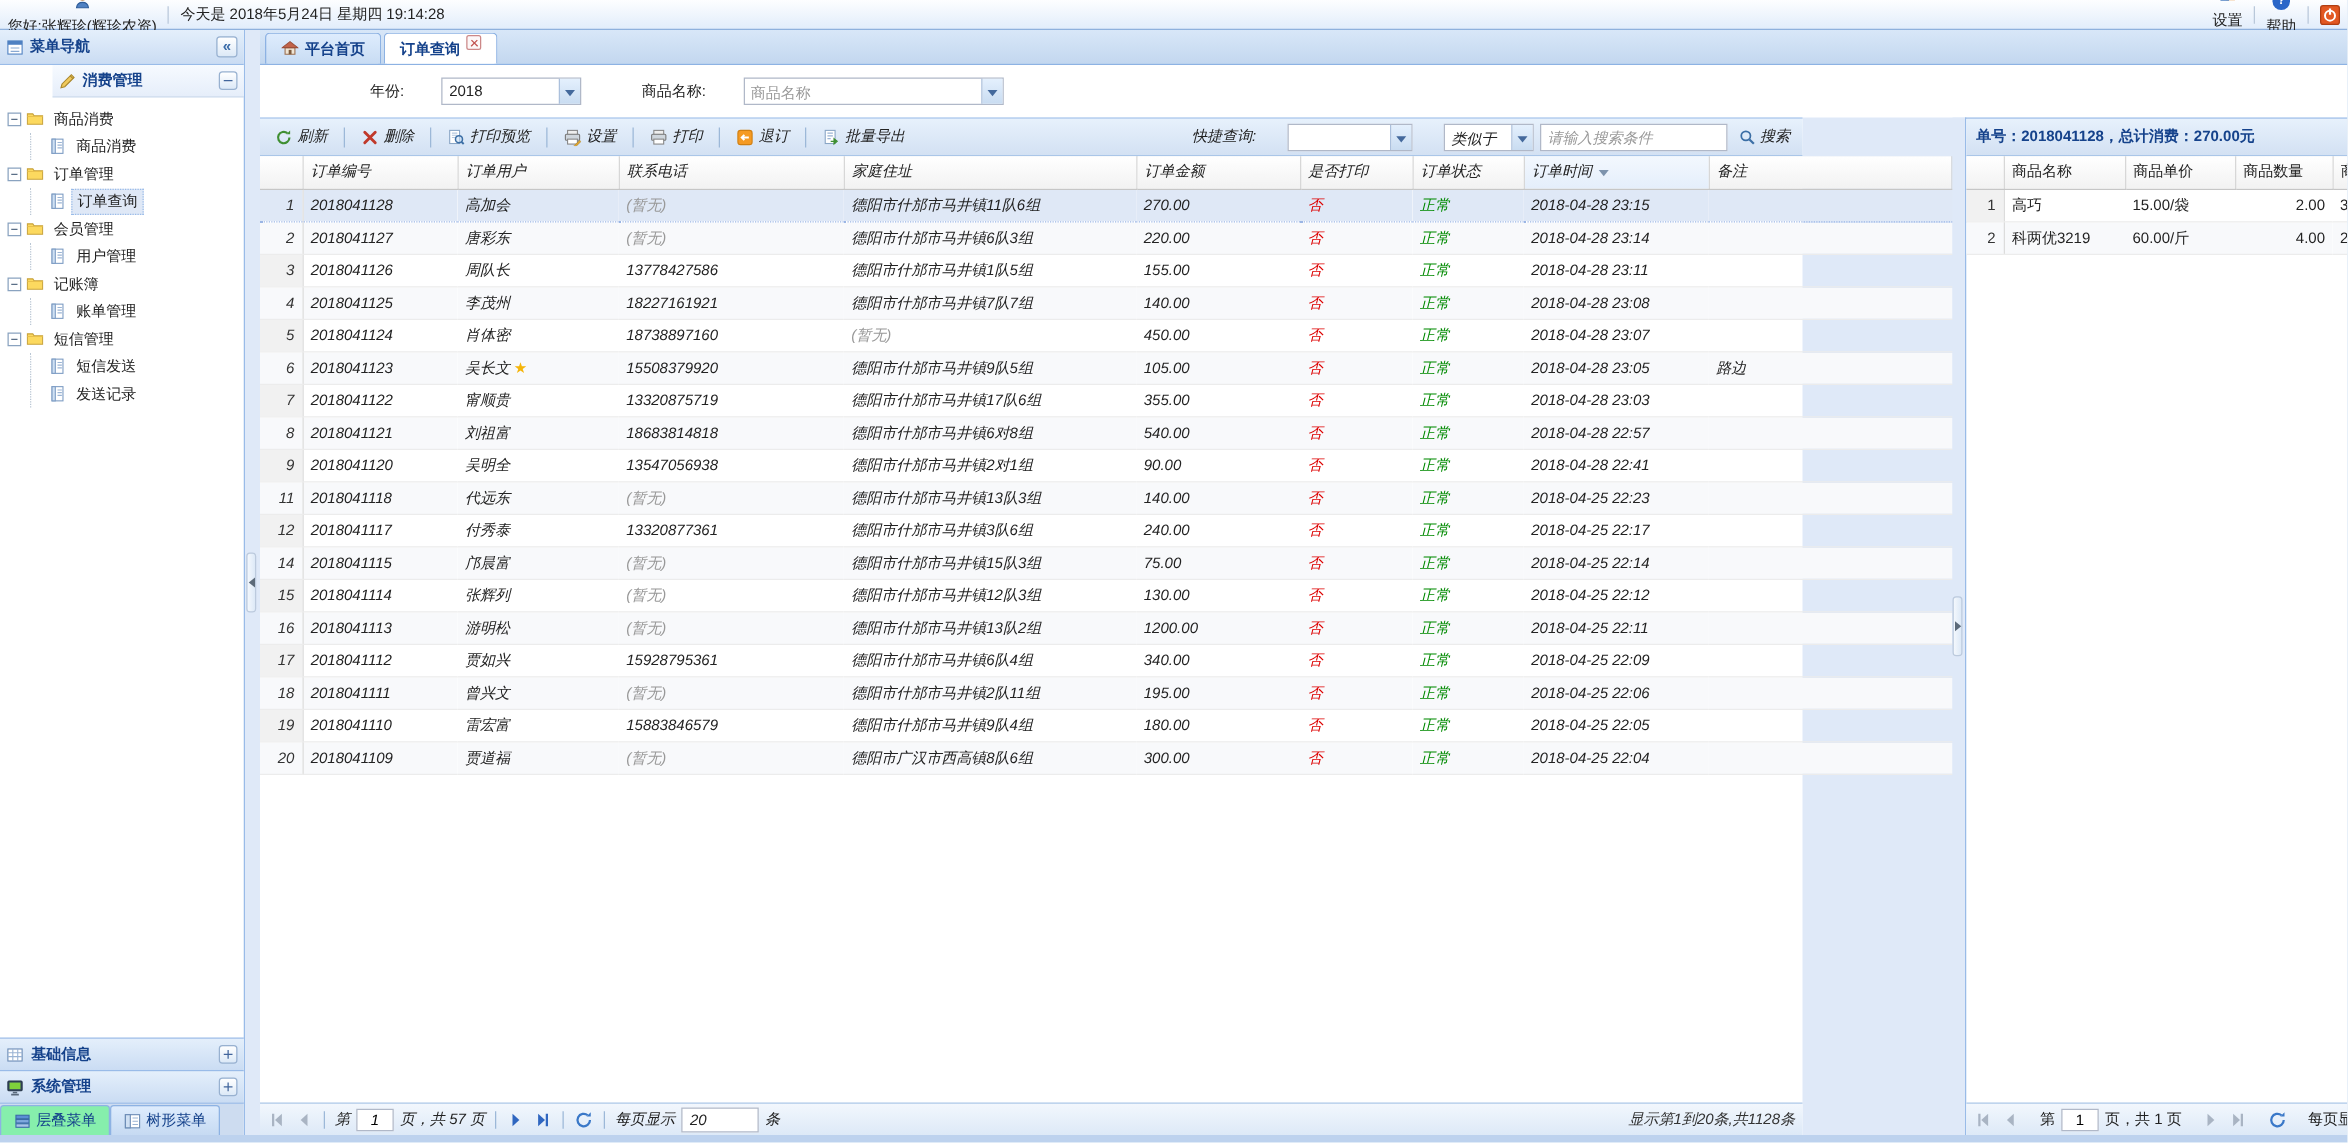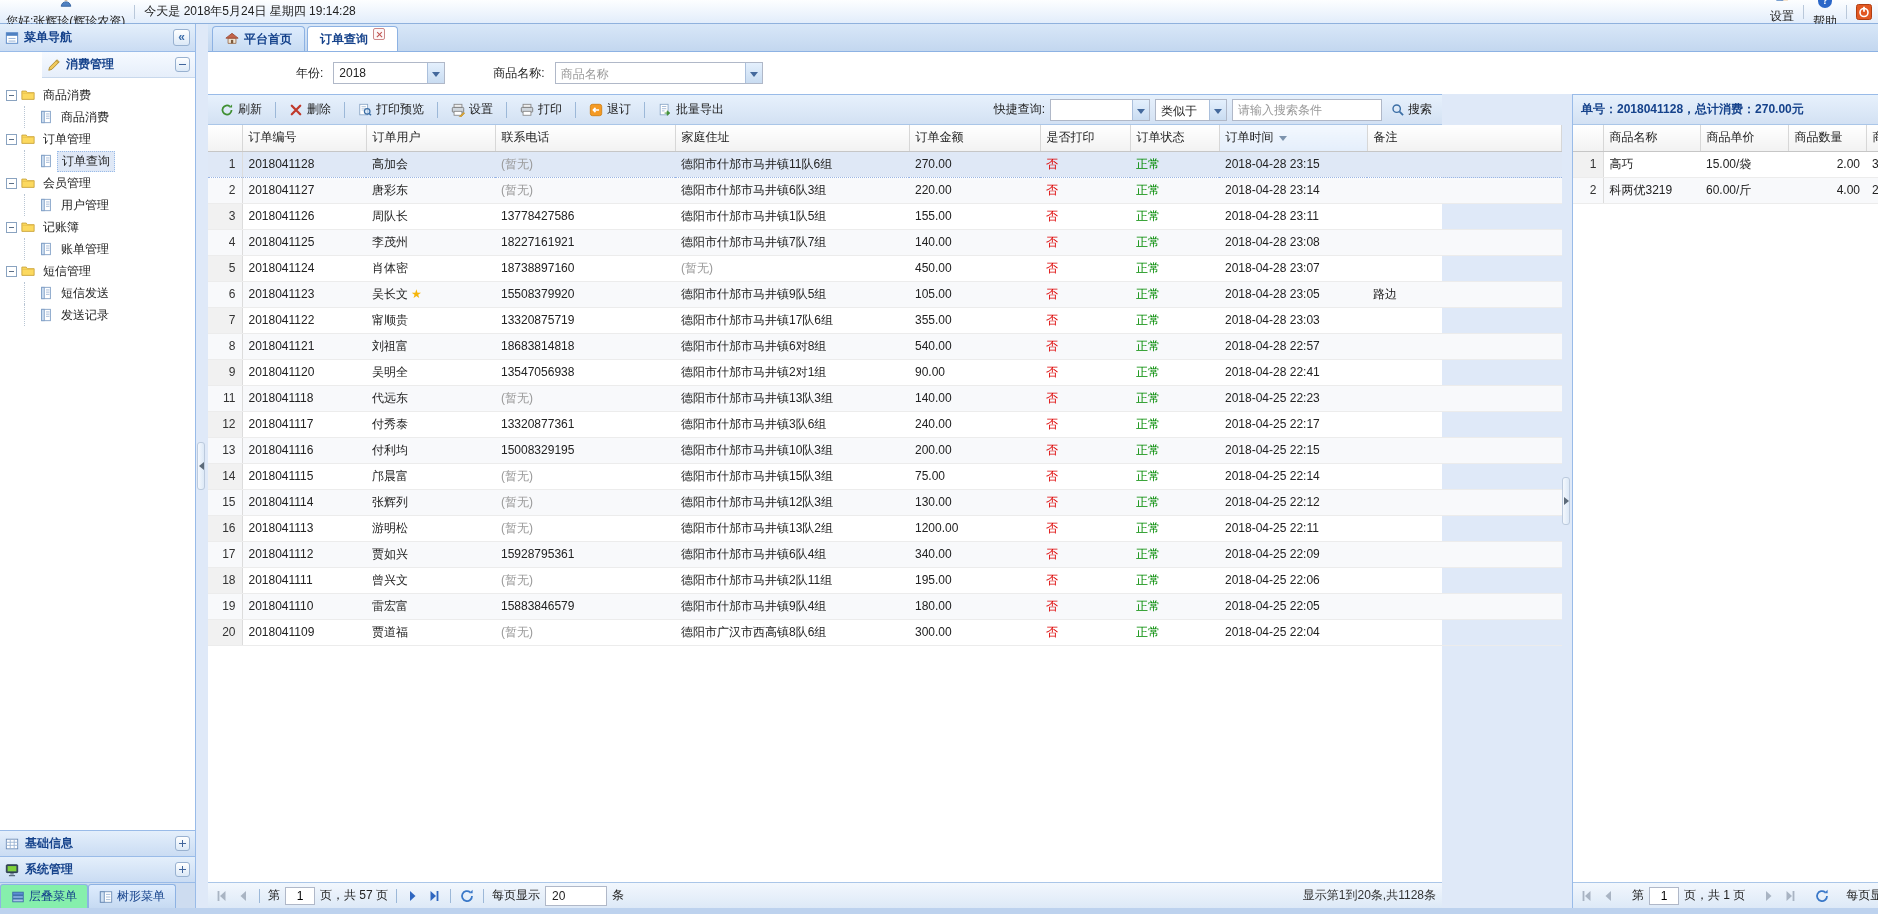--- a/index.html
+++ b/index.html
@@ -62,29 +62,29 @@
     background:linear-gradient(#deecfd,#c8dcf3); color:#15428b; font-weight:bold; cursor:pointer; white-space:nowrap; }
   .tab.active { background:#fff; position:relative; }
   .tabclose { width:12px; height:12px; border:1px solid #c88; border-radius:2px; background:#fdf7f7; position:relative; cursor:pointer; }
   .tabclose::before,.tabclose::after { content:""; position:absolute; left:2px; top:5px; width:7px; height:1.4px; background:#c0504d; }
   .tabclose::before { transform:rotate(45deg); } .tabclose::after { transform:rotate(-45deg); }
 
   
   .filterrow { position:absolute; left:208px; top:52px; width:1670px; height:42px; background:#fff;
     display:flex; align-items:center; gap:10px; padding-left:88px; }
   .flabel { color:#222; }
-  .combo { display:flex; height:22px; border:1px solid #b0b8c8; background:#fff; align-items:stretch; }
+  .combo { display:flex; height:22px; border:1px solid #b0b8c8; background:#fff; align-items:stretch;margin-left:20px; }
   .combo .cval { padding:3px 5px; white-space:nowrap; overflow:hidden; }
   .combo .trigger { width:17px; border-left:1px solid #abc0dc; background:linear-gradient(#e4f0fd,#c9dcf1); position:relative; cursor:pointer; flex:none; }
   .combo .trigger::after { content:""; position:absolute; left:4px; top:9px; border-left:4px solid transparent; border-right:4px solid transparent; border-top:5px solid #44699c; }
   .muted { color:#999; }
   .gap28 { width:28px; }
 
   
-  .centerpane { position:absolute; left:208px; top:94px; width:1234px; height:814px; background:#fff; border-top:1px solid #99bbe8; }
+  .centerpane { position:absolute; left:208px; top:94px; width:1234px; height:814px; background:#fff; border-top:1px solid #99bbe8;font-style:italic; }
   .toolbar { height:30px; background:linear-gradient(#e7f1fc,#d3e1f3); border-bottom:1px solid #aac6e8;
     display:flex; align-items:center; gap:4px; padding:0 6px; }
   .tbtn { display:flex; align-items:center; gap:4px; padding:2px 5px; border:1px solid transparent; border-radius:3px; cursor:pointer; color:#222; white-space:nowrap; }
   .tbsep { width:1px; height:16px; background:#9cb8d8; margin:0 3px; }
   .qsearch { margin-left:auto; display:flex; align-items:center; gap:5px; }
   .txtinput { height:22px; border:1px solid #b0b8c8; padding:0 5px; font:inherit; color:#ef4444; width:150px; }
   .txtinput::placeholder { color:#999; }
   .searchbtn { display:flex; align-items:center; gap:3px; cursor:pointer; padding:2px 4px; }
 
   
@@ -652,32 +652,20 @@
             <td><span>付秀泰</span></td>
             <td>13320877361</td>
             <td>德阳市什邡市马井镇3队6组</td>
             <td>240.00</td>
             <td class="c-no">否</td>
             <td class="c-ok">正常</td>
             <td>2018-04-25 22:17</td>
             <td></td>
           </tr>
           <tr>
-            <td class="rn">13</td>
-            <td>2018041116</td>
-            <td><span>付利均</span></td>
-            <td>15008329195</td>
-            <td>德阳市什邡市马井镇10队3组</td>
-            <td>200.00</td>
-            <td class="c-no">否</td>
-            <td class="c-ok">正常</td>
-            <td>2018-04-25 22:15</td>
-            <td></td>
-          </tr>
-          <tr>
             <td class="rn">14</td>
             <td>2018041115</td>
             <td><span>邝晨富</span></td>
             <td class="muted">(暂无)</td>
             <td>德阳市什邡市马井镇15队3组</td>
             <td>75.00</td>
             <td class="c-no">否</td>
             <td class="c-ok">正常</td>
             <td>2018-04-25 22:14</td>
             <td></td>

